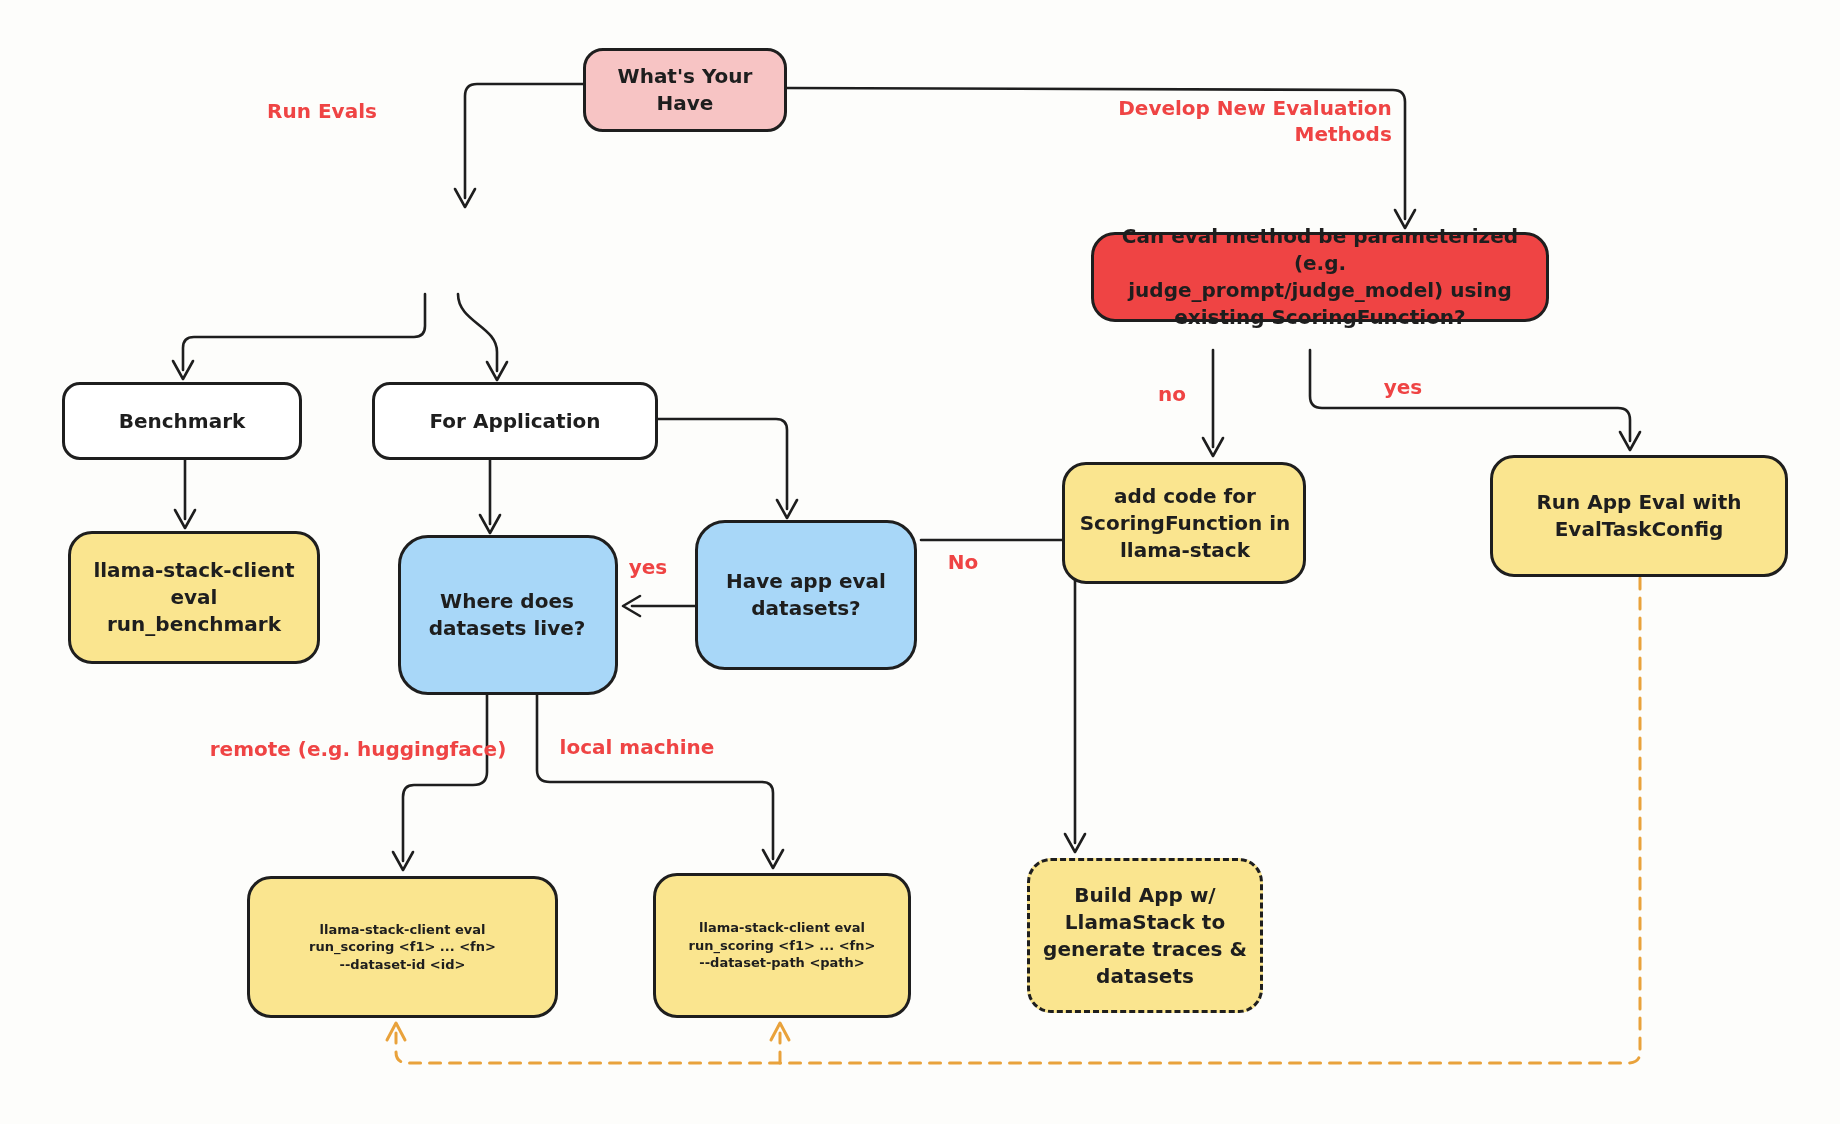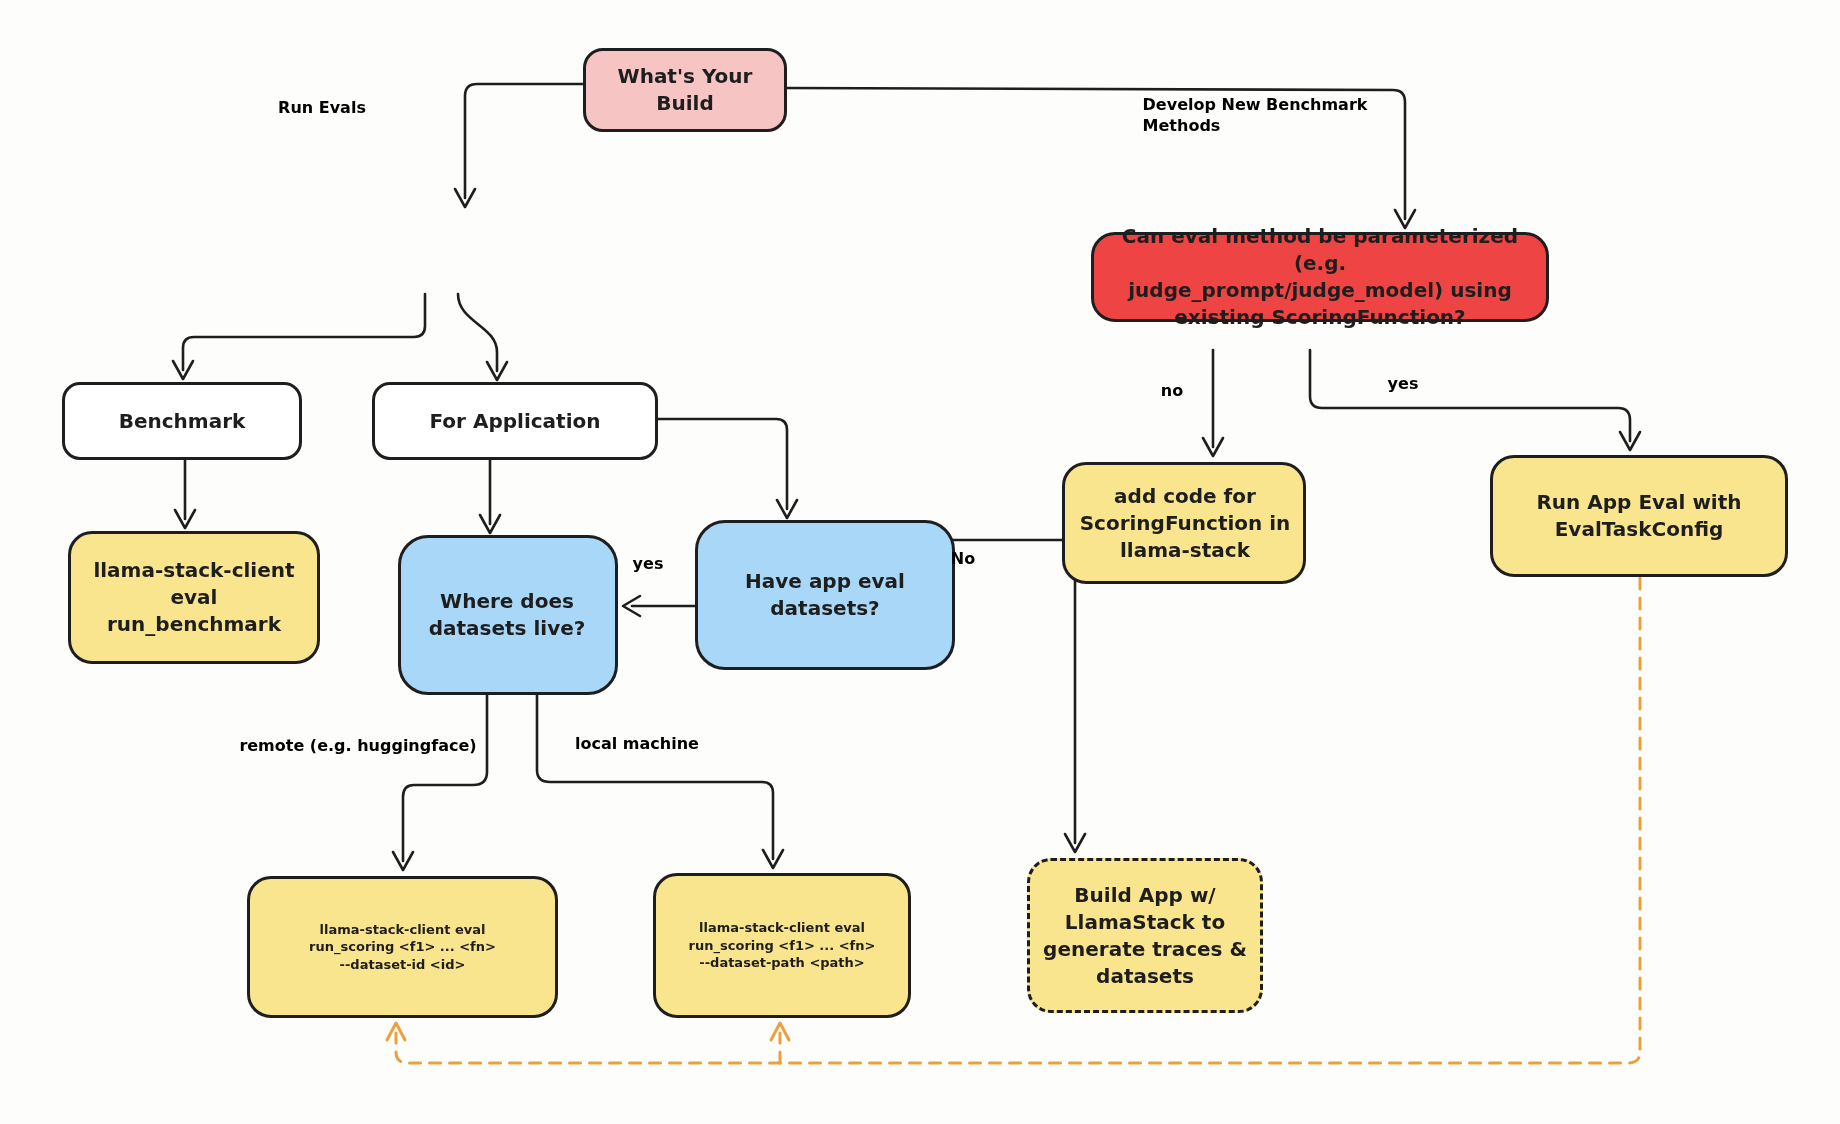--- a/index.html
+++ b/index.html
@@ -18,22 +18,22 @@
     text-align:center;font-size:20px;font-weight:600;line-height:1.35;
     padding:6px 10px;
   }
   .node span{white-space:pre-line;}
   .r-big{border-radius:30px;}
   .r-med{border-radius:24px;}
   .dashed{border-style:dashed;}
   .cmd{font-size:13px;}
   .edge-label{
     position:absolute;transform:translateX(-50%);
-    font-size:16px;font-weight:600;line-height:1.3;text-align:left;
-    white-space:pre-line;color:#000000;
+    font-size:20px;font-weight:600;line-height:1.3;text-align:right;
+    white-space:pre-line;color:#ef4444;
   }
 </style>
 </head>
 <body>
 
 <div id="canvas">
 
   <svg id="edges" viewBox="0 0 1840 1124">
     <g class="black-group" stroke="#1e1e1e">
 
@@ -79,21 +79,21 @@
     <g class="orange-group" stroke="#e9a23b">
       <path d="M 1640 578 L 1640 1052 Q 1640 1063 1628 1063 L 408 1063 Q 396 1063 396 1052 L 396 1033"></path>
       <path class="ah" d="M 387 1040 L 396 1023 L 405 1040"></path>
       <path d="M 780 1063 L 780 1033"></path>
       <path class="ah" d="M 771 1040 L 780 1023 L 789 1040"></path>
     </g>
   </svg>
 
   <div class="node" style="left: 583px; top: 48px; width: 204px; height: 84px; border-radius: 20px; background-color: rgb(247, 196, 196);">
     <span>What's Your
-Build</span>
+Have</span>
   </div>
 
 
   <div class="node r-med" style="left: 1091px; top: 232px; width: 458px; height: 90px; background-color: #ef4444; align-items: center;">
     <span>Can eval method be parameterized (e.g.
 judge_prompt/judge_model) using
 existing ScoringFunction?</span>
   </div>
 
   <div class="node" style="left: 62px; top: 382px; width: 240px; height: 78px; background-color: rgb(255, 255, 255);">
@@ -107,21 +107,21 @@
   <div class="node r-med" style="left: 68px; top: 531px; width: 252px; height: 133px; background-color: rgb(250, 229, 143);">
     <span>llama-stack-client
 eval run_benchmark</span>
   </div>
 
   <div class="node r-big" style="left: 398px; top: 535px; width: 220px; height: 160px; background-color: rgb(168, 215, 248); padding-left: 8px;">
     <span>Where does
 datasets live?</span>
   </div>
 
-  <div class="node r-big" style="left: 695px; top: 520px; width: 260px; height: 150px; background-color: rgb(168, 215, 248);">
+  <div class="node r-big" style="left: 695px; top: 520px; width: 222px; height: 150px; background-color: rgb(168, 215, 248);">
     <span>Have app eval
 datasets?</span>
   </div>
 
   <div class="node r-med" style="left: 1062px; top: 462px; width: 244px; height: 122px; background-color: rgb(250, 229, 143); padding-left: 12px;">
     <span>add code for
 ScoringFunction in
 llama-stack</span>
   </div>
 
@@ -143,21 +143,21 @@
   </div>
 
   <div class="node r-med dashed" style="left: 1027px; top: 858px; width: 236px; height: 155px; background-color: rgb(250, 229, 143);">
     <span>Build App w/
 LlamaStack to
 generate traces &amp;
 datasets</span>
   </div>
 
   <div class="edge-label" style="left:322px;top:98px;">Run Evals</div>
-  <div class="edge-label" style="left:1255px;top:95px;">Develop New Benchmark
+  <div class="edge-label" style="left:1255px;top:95px;">Develop New Evaluation
 Methods</div>
   <div class="edge-label" style="left:648px;top:554px;">yes</div>
   <div class="edge-label" style="left:963px;top:549px;">No</div>
   <div class="edge-label" style="left:334px;top:736px;margin-left:24px;">remote (e.g. huggingface)</div>
   <div class="edge-label" style="left:637px;top:734px;">local machine</div>
   <div class="edge-label" style="left:1172px;top:381px;">no</div>
   <div class="edge-label" style="left:1403px;top:374px;">yes</div>
 
 </div>
 

